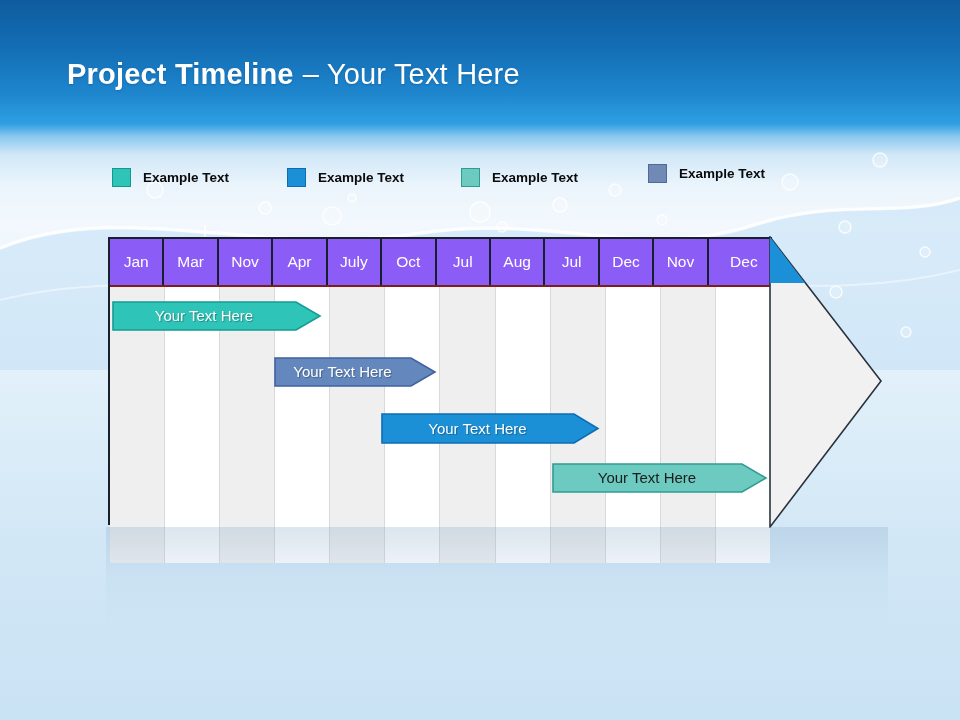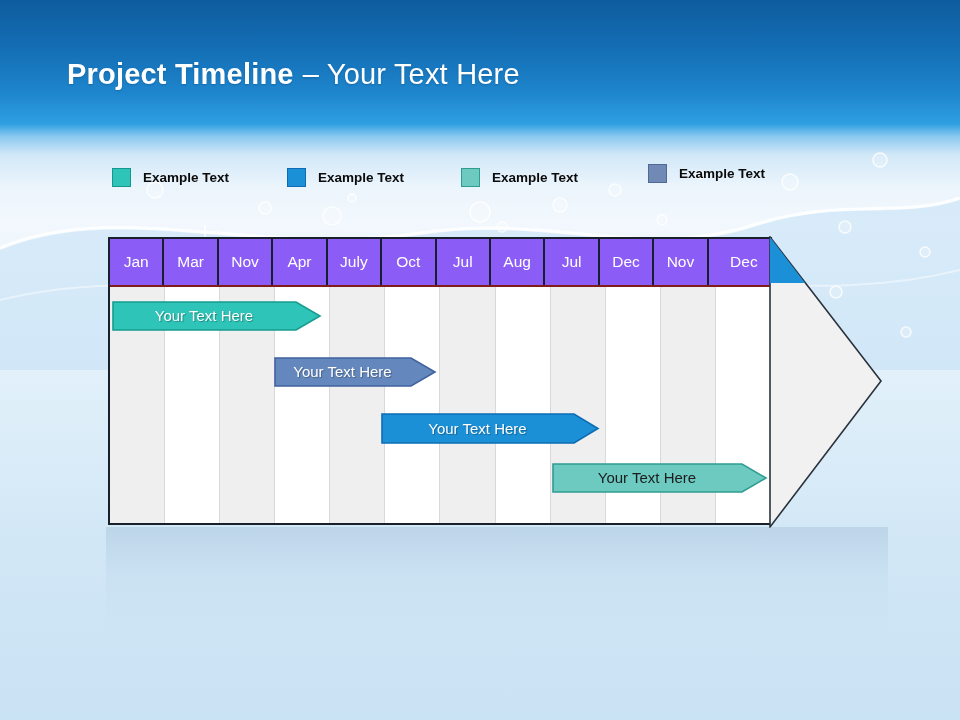--- a/index.html
+++ b/index.html
@@ -16,21 +16,21 @@
   .legend{position:absolute;left:0;top:0;width:100%;height:0;}
   .legend-item{position:absolute;display:flex;align-items:center;gap:12px;}
   .legend-swatch{width:17px;height:17px;border:1px solid #000;display:inline-block;}
   .legend-label{font-size:13.5px;font-weight:700;color:#0b0b0b;white-space:nowrap;}
   .gantt{position:absolute;left:108px;top:237px;width:664px;height:288px;
     box-sizing:border-box;border:2px solid #17202b;background:#fff;}
   .month-row{display:flex;height:46px;background:#8b5cf6;border-bottom:2px solid #7f1d1d;}
   .month-cell{flex:1;display:flex;align-items:center;justify-content:center;
     color:#fff;font-size:15.5px;border-right:2px solid #15202c;}
   .month-cell:last-child{border-right:none;margin-left:9px;}
-  .gantt-body{position:relative;height:236px;}
+  .gantt-body{position:relative;height:276px;}
   .stripes{position:absolute;inset:0;display:flex;}
   .stripe{flex:1;border-right:1px solid #d9d9d9;}
   .stripe:last-child{border-right:none;}
   .stripe.odd{background:#efefef;}
   .stripe.even{background:#ffffff;}
   .bar{position:absolute;}
   .bar svg{position:absolute;left:0;top:0;}
   .bar-label{position:absolute;left:0;top:0;display:block;text-align:center;
     font-size:15px;white-space:nowrap;}
   .big-arrow{position:absolute;left:769px;top:236px;}

